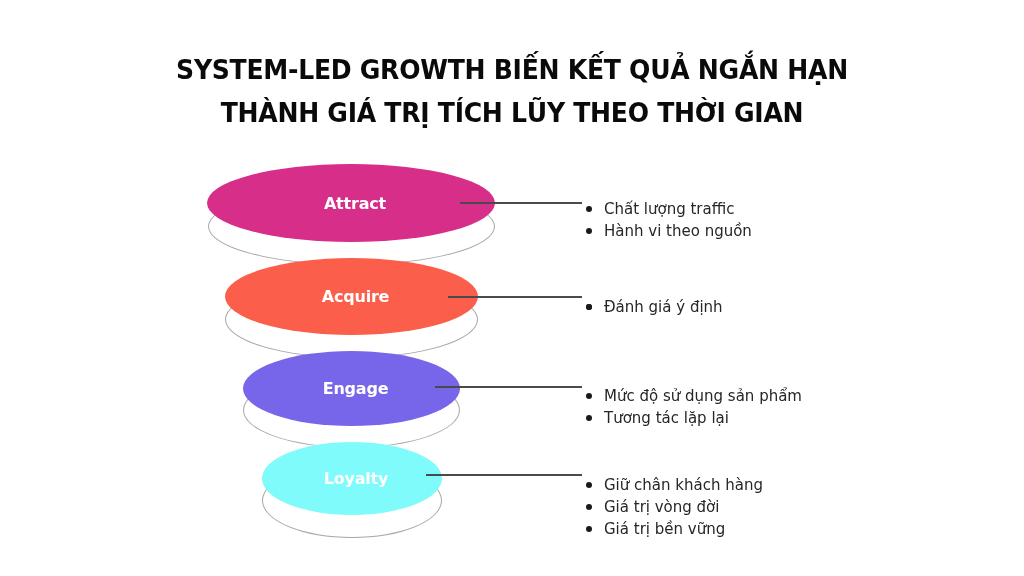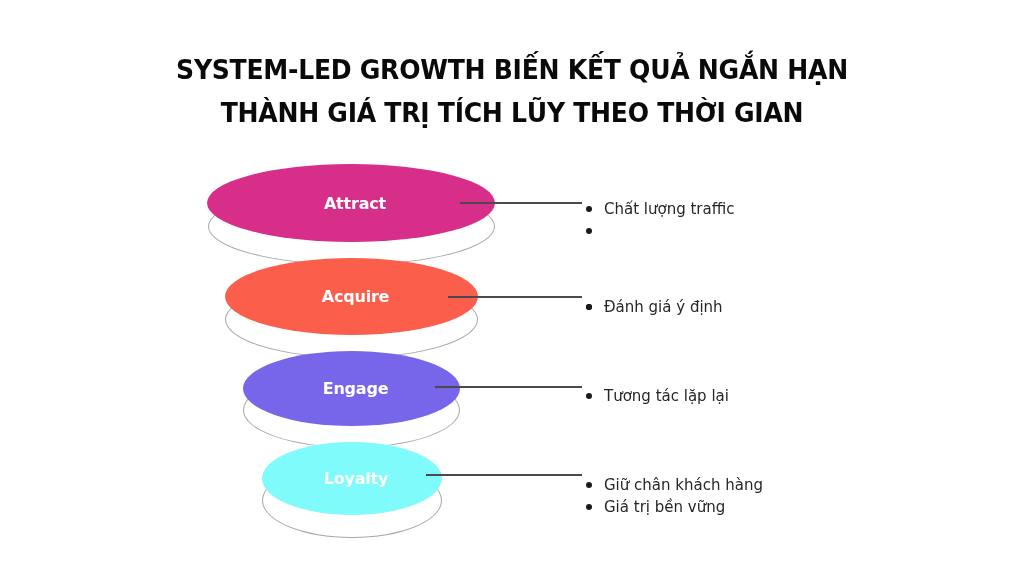--- a/index.html
+++ b/index.html
@@ -74,25 +74,27 @@
   <span>Loyalty</span>
 </div>
 
 <div class="connector" style="left:460px; top:202px; width:122px;"></div>
 <div class="connector" style="left:448px; top:296px; width:134px;"></div>
 <div class="connector" style="left:435px; top:386px; width:147px;"></div>
 <div class="connector" style="left:426px; top:474px; width:156px;"></div>
 
 <ul class="bullets" style="top:182px;">
   <li><span class="dot"></span><span>Chất lượng traffic</span></li>
-  <li><span class="dot"></span></li>
+  <li><span class="dot"></span><span>Hành vi theo nguồn</span></li>
 </ul>
 <ul class="bullets" style="top:280px;">
   <li><span class="dot"></span></li>
   <li><span class="dot"></span><span>Đánh giá ý định</span></li>
 </ul>
 <ul class="bullets" style="top:369px;">
+  <li><span class="dot"></span><span>Mức độ sử dụng sản phẩm</span></li>
   <li><span class="dot"></span><span>Tương tác lặp lại</span></li>
 </ul>
 <ul class="bullets" style="top:458px;">
   <li><span class="dot"></span><span>Giữ chân khách hàng</span></li>
+  <li><span class="dot"></span><span>Giá trị vòng đời</span></li>
   <li><span class="dot"></span><span>Giá trị bền vững</span></li>
 </ul>
 
 </body></html>

